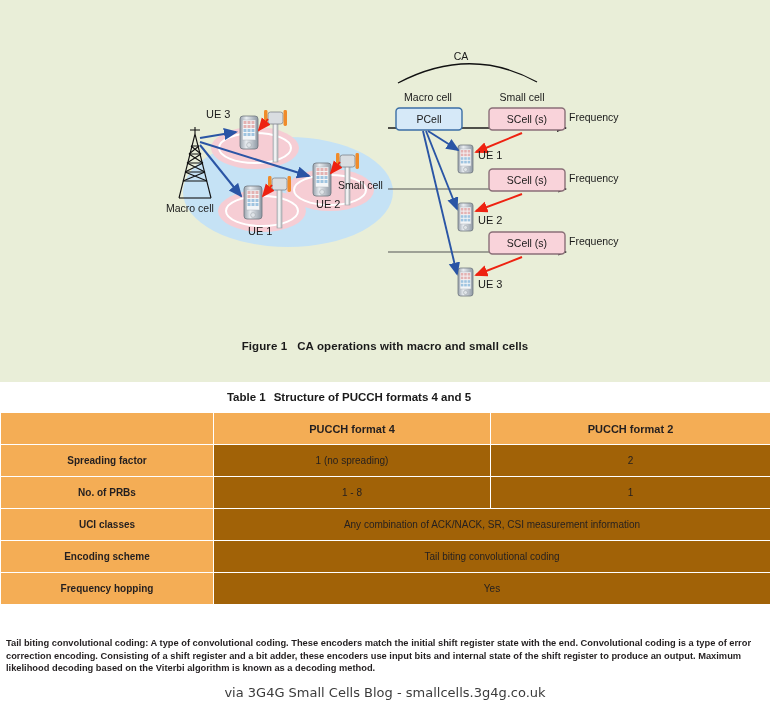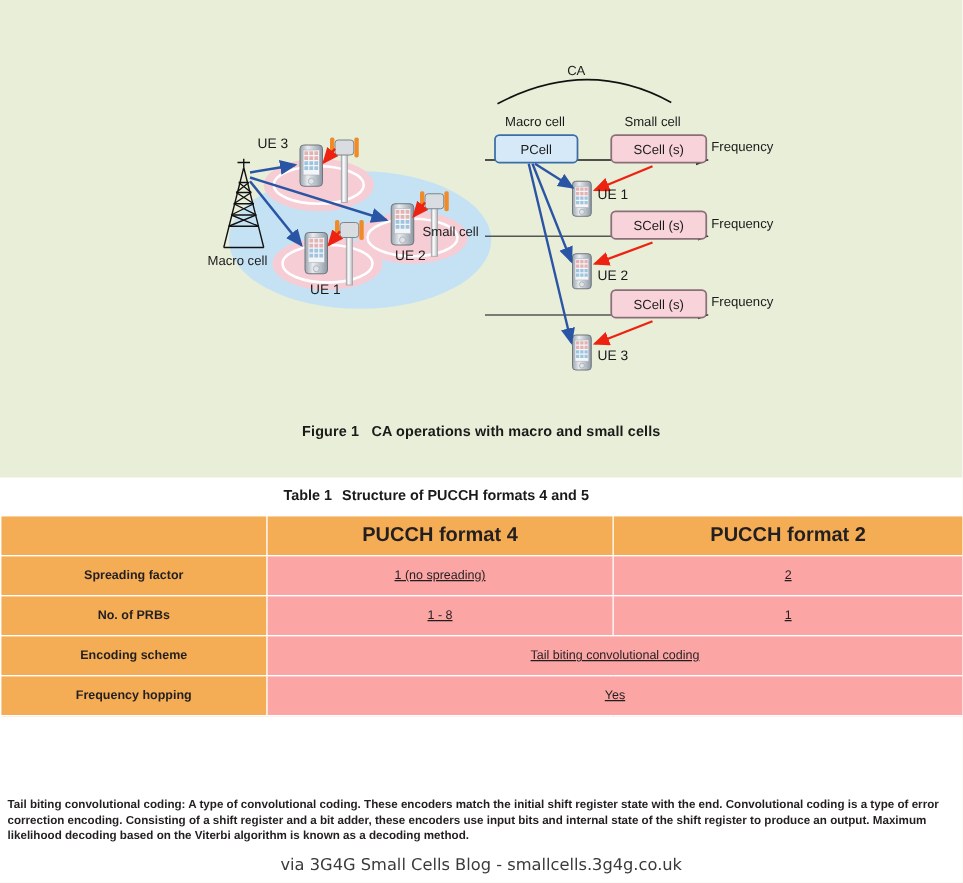--- a/index.html
+++ b/index.html
@@ -66,34 +66,33 @@
     color: #231f20;
     font-weight: bold;
   }
   #pucch-table .col-label { width: 213px; }
   #pucch-table .col-v1 { width: 277px; }
   #pucch-table .col-v2 { width: 280px; }
 
   #pucch-table thead th {
     background: #f4ad55;
     height: 31px;
-    font-size: 16px;
+    font-size: 11px;
   }
   #pucch-table thead th.blank-head { background: #f4ad55; }
 
   #pucch-table td.rowlabel {
     background: #f4ad55;
     height: 31px;
   }
   #pucch-table td.value {
-    background: #fca5a5;
+    background: #a16207;
     height: 31px;
     font-weight: normal;
     font-size: 10px;
-    text-decoration: underline;
   }
 
   
   #footnote {
     position: absolute;
     left: 6px; top: 637px;
     width: 758px;
     font-size: 9.3px;
     font-weight: bold;
     line-height: 12.5px;
@@ -403,20 +402,24 @@
       <td class="rowlabel">Spreading factor</td>
       <td class="value">1 (no spreading)</td>
       <td class="value">2</td>
     </tr>
     <tr>
       <td class="rowlabel">No. of PRBs</td>
       <td class="value">1 - 8</td>
       <td class="value">1</td>
     </tr>
     <tr>
+      <td class="rowlabel">UCI classes</td>
+      <td class="value" colspan="2">Any combination of ACK/NACK, SR, CSI measurement information</td>
+    </tr>
+    <tr>
       <td class="rowlabel">Encoding scheme</td>
       <td class="value" colspan="2">Tail biting convolutional coding</td>
     </tr>
     <tr>
       <td class="rowlabel">Frequency hopping</td>
       <td class="value" colspan="2">Yes</td>
     </tr>
   </tbody>
 </table>
 

